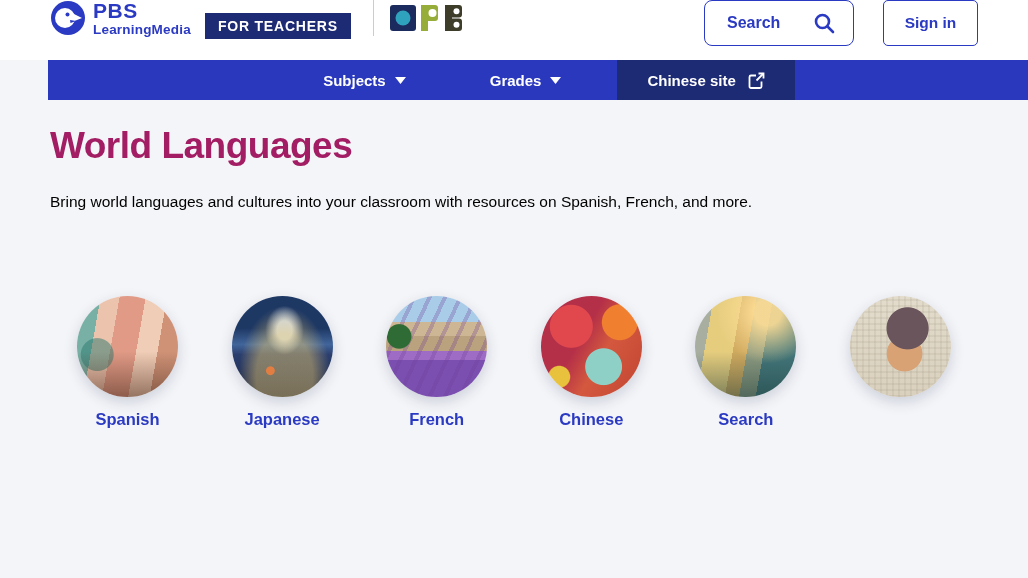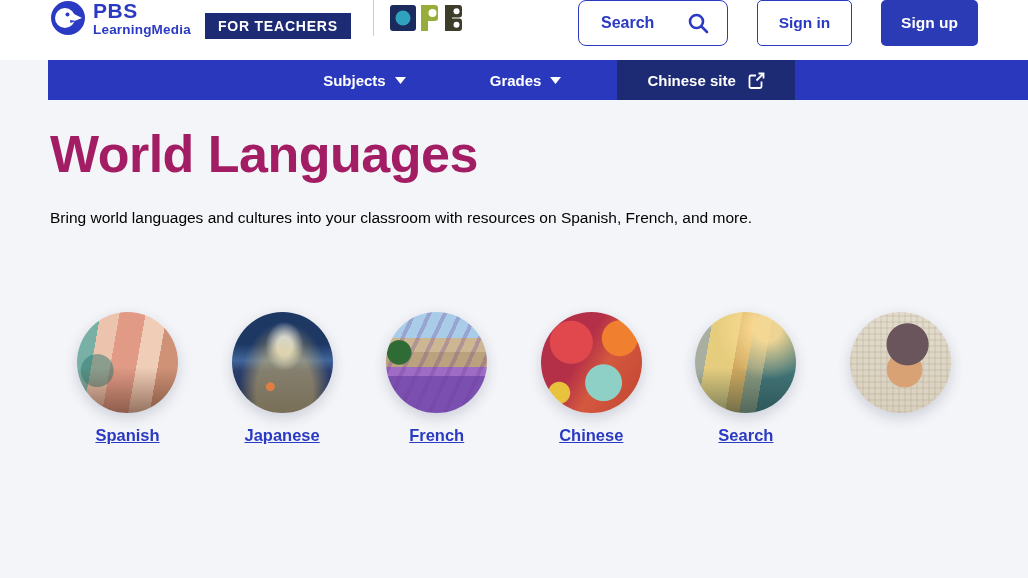--- a/index.html
+++ b/index.html
@@ -52,39 +52,39 @@
     display:flex;align-items:center;gap:9px;padding:0 24px;
     color:#ffffff;font-weight:700;font-size:15px;white-space:nowrap;
   }
   .nav-item.plain{margin:0 18px;}
   .nav-item.student{background:#1d2a74;padding:0 30px;gap:12px;margin-left:14px;}
 
   
   .main{padding:0 50px;box-sizing:border-box;}
   .page-title{
     margin:0;padding-top:26px;
-    color:#a21d63;font-size:52px;font-weight:800;letter-spacing:-.5px;line-height:1.1;
+    color:#a21d63;font-size:37px;font-weight:800;letter-spacing:-.5px;line-height:1.1;
   }
   .page-subtitle{
     margin:25px 0 0;color:#000000;font-size:15.5px;line-height:1.3;font-weight:400;
   }
   .lang-grid{
     margin-top:84px;display:flex;flex-wrap:wrap;justify-content:center;
     row-gap:40px;width:928px;
   }
   .lang-item{
     width:154.6px;display:flex;flex-direction:column;align-items:center;
   }
   .lang-circle{
     width:101px;height:101px;border-radius:50%;
     box-shadow:0 5px 14px rgba(30,40,90,.18);
     background-color:#cccccc;display:block;
   }
   .lang-label{
-    margin-top:13px;color:#2b3ac2;font-weight:700;font-size:16.5px;text-align:left;text-decoration:underline;
+    margin-top:13px;color:#2b3ac2;font-weight:700;font-size:16.5px;text-align:left;
   }
 
   
   .ph-spanish{background:
     linear-gradient(to top, rgba(74,42,28,.55), rgba(74,42,28,0) 45%),
     radial-gradient(circle at 20% 58%, rgba(42,120,110,.5) 0 16%, transparent 17%),
     linear-gradient(100deg,#79b0a6 0 20%,#ecc3ad 20% 36%,#e09a86 36% 58%,#f0cdb6 58% 76%,#cf9277 76% 100%);}
   .ph-japanese{background:
     radial-gradient(circle at 38% 74%, rgba(236,126,62,.9) 0 4%, transparent 5%),
     radial-gradient(ellipse at 52% 80%, rgba(240,205,110,.45) 0 38%, transparent 62%),
@@ -159,21 +159,20 @@
     <div class="search-box">
       <span class="search-label">Search</span>
       <span style="display:flex;">
         <svg width="22" height="22" viewBox="0 0 22 22" fill="none">
           <circle cx="9.5" cy="9.5" r="6.5" stroke="#2b3ac2" stroke-width="2.6"></circle>
           <line x1="14.5" y1="14.5" x2="20" y2="20" stroke="#2b3ac2" stroke-width="2.6" stroke-linecap="round"></line>
         </svg>
       </span>
     </div>
     <button class="btn btn-outline">Sign in</button>
-    <button class="btn btn-fill">Sign up</button>
   </div>
 </header>
 
 <nav class="nav">
   <a class="nav-item plain">
     <span>Subjects</span>
     <span style="display:flex;">
       <svg width="11" height="7" viewBox="0 0 11 7">
           <polygon points="0,0 11,0 5.5,7" fill="#ffffff"></polygon>
         </svg>

